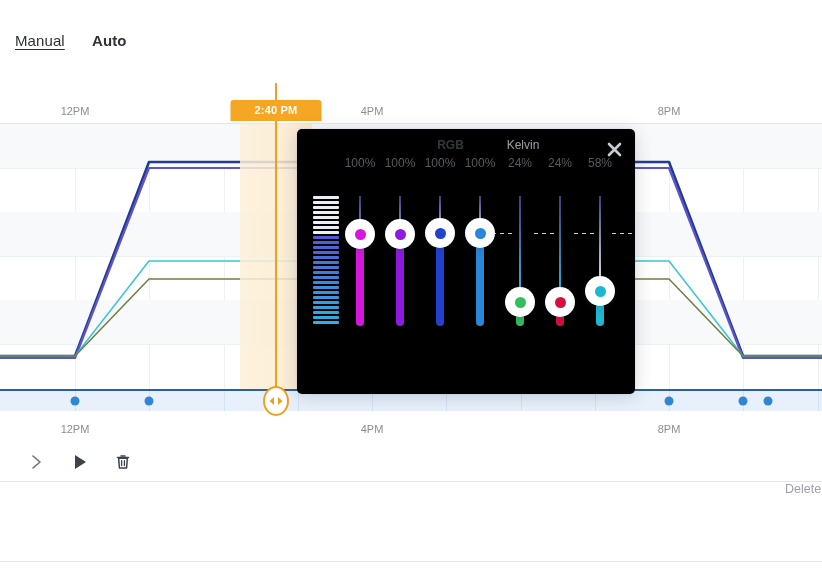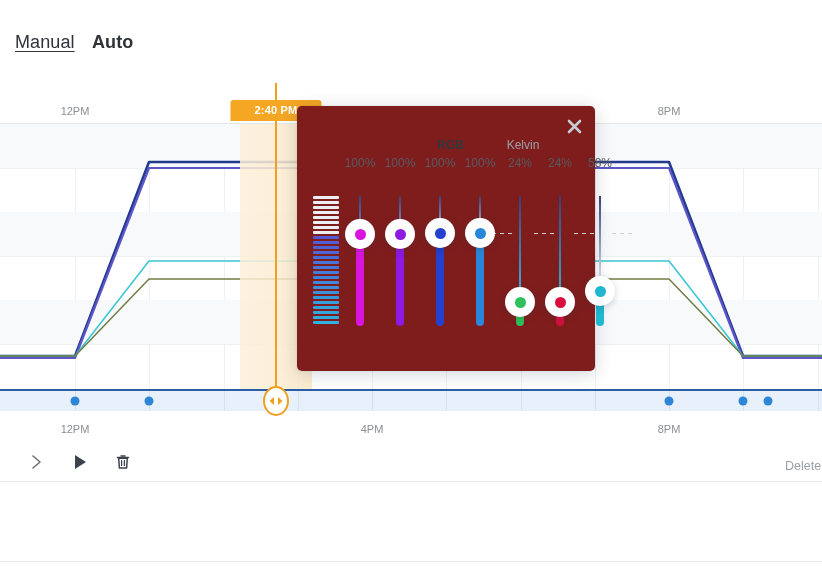--- a/index.html
+++ b/index.html
@@ -8,21 +8,21 @@
     width: 822px; height: 579px;
     background: #ffffff;
     font-family: "Liberation Sans", sans-serif;
     overflow: hidden;
   }
   #root { position: relative; width: 822px; height: 579px; background:#fff; }
 
   
   .mode-bar { position:absolute; left:0; top:0; width:822px; height:82px; background:#fff; }
   .mode-tab {
-    position:absolute; top:32px; font-size:18px; color:#2f3337; letter-spacing:.1px;
+    position:absolute; top:32px; font-size:15px; color:#2f3337; letter-spacing:.1px;
     cursor:pointer; white-space:nowrap;
   }
   .mode-tab.manual { left:15px; text-decoration: underline; text-underline-offset:3px; font-weight:400; }
   .mode-tab.auto   { left:92px; font-weight:700; }
 
   
   .chart-area { position:absolute; left:0; top:82px; width:822px; height:307px; }
   .top-axis { position:absolute; left:0; top:0; width:822px; height:41px; background:#fff; }
   .axis-label {
     position:absolute; font-size:11px; color:#8a8f94; top:23px; transform:translateX(-50%);
@@ -74,22 +74,22 @@
   .controls { position:absolute; left:0; top:441px; width:822px; height:40px; }
   .ctrl-btn {
     position:absolute; top:6px; width:30px; height:30px;
     display:flex; align-items:center; justify-content:center; cursor:pointer;
   }
 
   .divider { position:absolute; left:0; width:822px; height:1px; background:#e4e7ea; }
 
   
   .panel {
-    position:absolute; left:297px; top:106px; width:298px; height:265px;
-    background:#7f1d1d; border-radius:5px;
+    position:absolute; left:297px; top:129px; width:338px; height:265px;
+    background:#000000; border-radius:5px;
     box-shadow:0 3px 18px rgba(40,50,70,.20), 0 0 0 1px rgba(0,0,0,.03);
     z-index:10;
   }
   .panel-close {
     position:absolute; right:9px; top:8px; width:24px; height:24px; cursor:pointer;
     display:flex; align-items:center; justify-content:center;
   }
   .mode-label {
     position:absolute; top:138px; font-size:12px; white-space:nowrap; transform:translateX(-50%);
     z-index:11;

